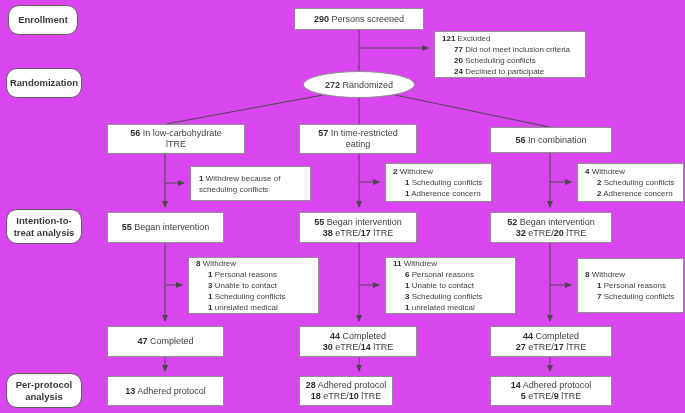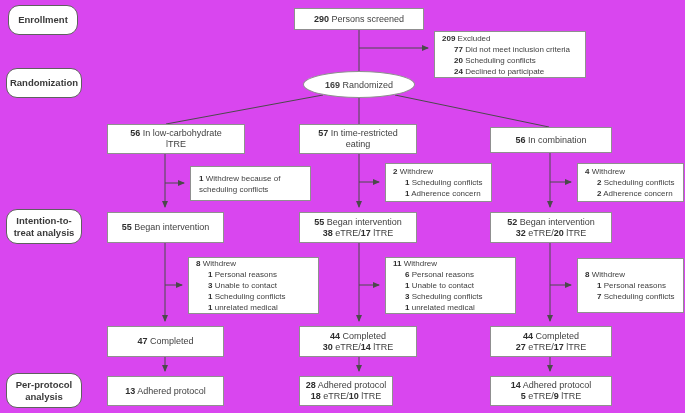--- a/index.html
+++ b/index.html
@@ -117,27 +117,27 @@
     </div>
   <div class="stage" id="stage-pp">
       <div class="ln">Per-protocol</div>
       <div class="ln">analysis</div>
     </div>
 
   <div class="node center" id="screened">
       <div class="ln"><b>290</b> Persons screened</div>
     </div>
   <div class="node detail" id="excluded">
-      <div class="ln"><b>209</b> Excluded</div>
+      <div class="ln"><b>121</b> Excluded</div>
       <div class="ln"><b>77</b> Did not meet inclusion criteria</div>
       <div class="ln"><b>20</b> Scheduling conflicts</div>
       <div class="ln"><b>24</b> Declined to participate</div>
     </div>
   <div class="ellipse" id="randomized">
-      <div class="ln"><b>169</b> Randomized</div>
+      <div class="ln"><b>272</b> Randomized</div>
     </div>
 
   <div class="node center" id="arm-lowcarb">
       <div class="ln"><b>56</b> In low-carbohydrate</div>
       <div class="ln">lTRE</div>
     </div>
   <div class="node center" id="arm-tre">
       <div class="ln"><b>57</b> In time-restricted</div>
       <div class="ln">eating</div>
     </div>

